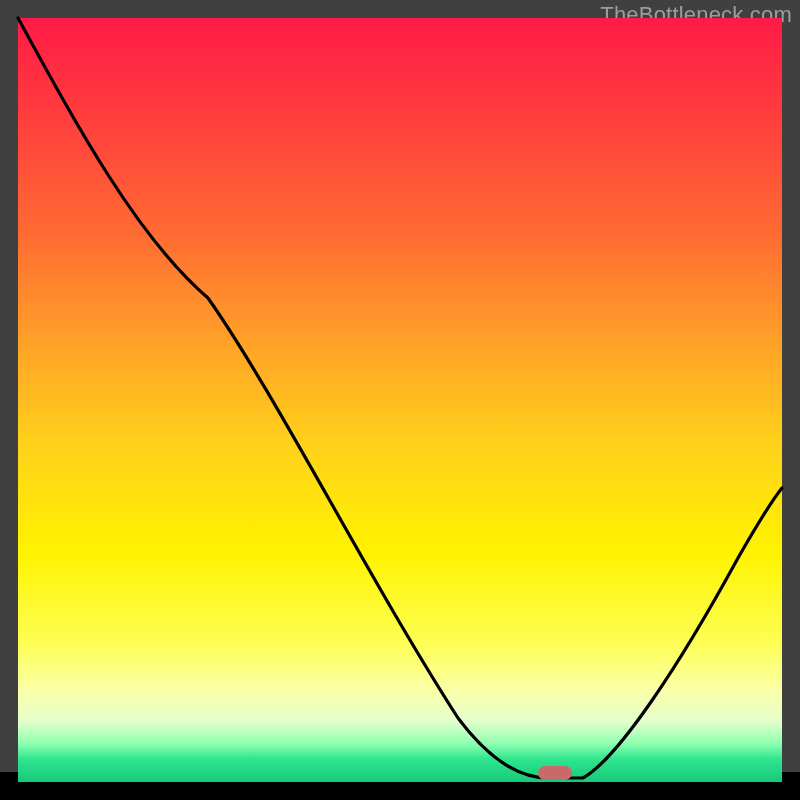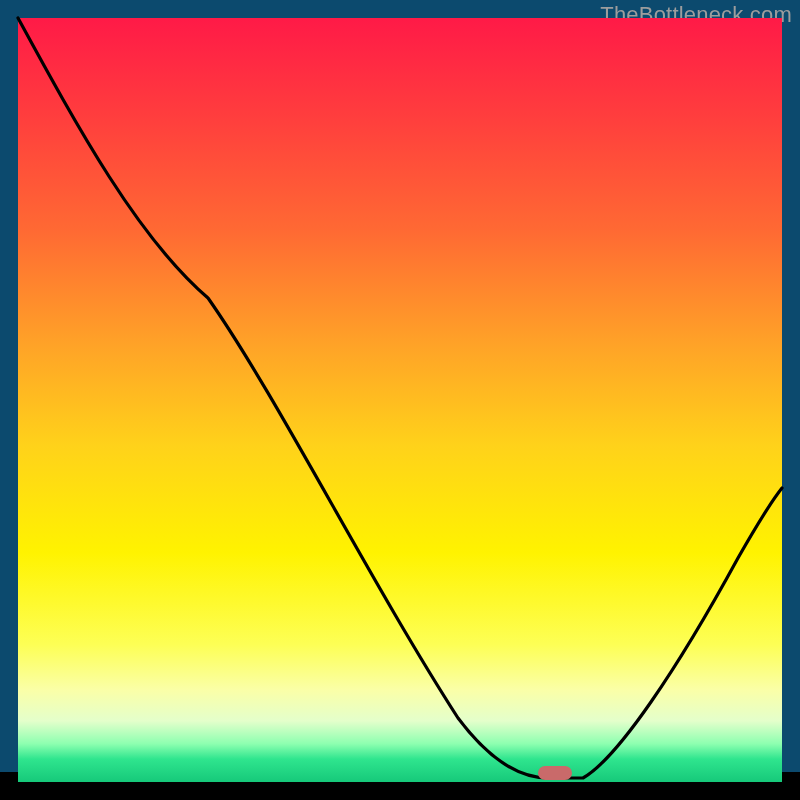--- a/index.html
+++ b/index.html
@@ -8,21 +8,21 @@
     width: 800px;
     height: 800px;
     overflow: hidden;
     background: #000;
     font-family: Arial, Helvetica, sans-serif;
   }
   .frame {
     position: relative;
     width: 800px;
     height: 772px;
-    background: #0c4a6e;
+    background: #404040;
   }
   .plot-area {
     position: absolute;
     left: 18px;
     top: 18px;
     width: 764px;
     height: 764px;
     background: linear-gradient(
       to bottom,
       #ff1a47 0%,

